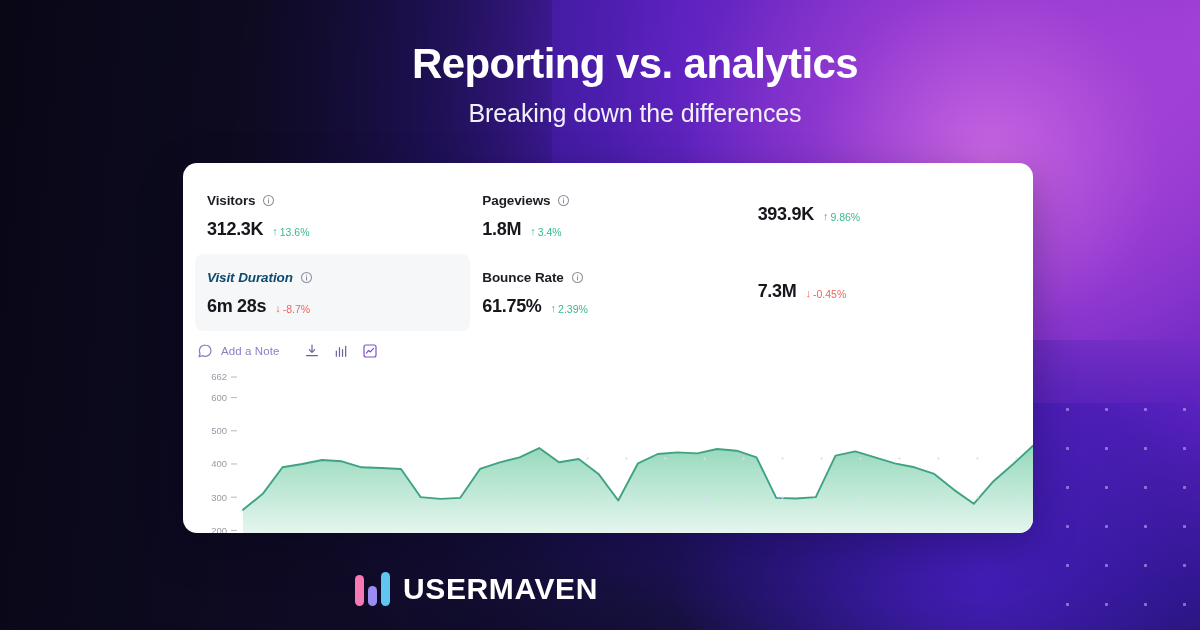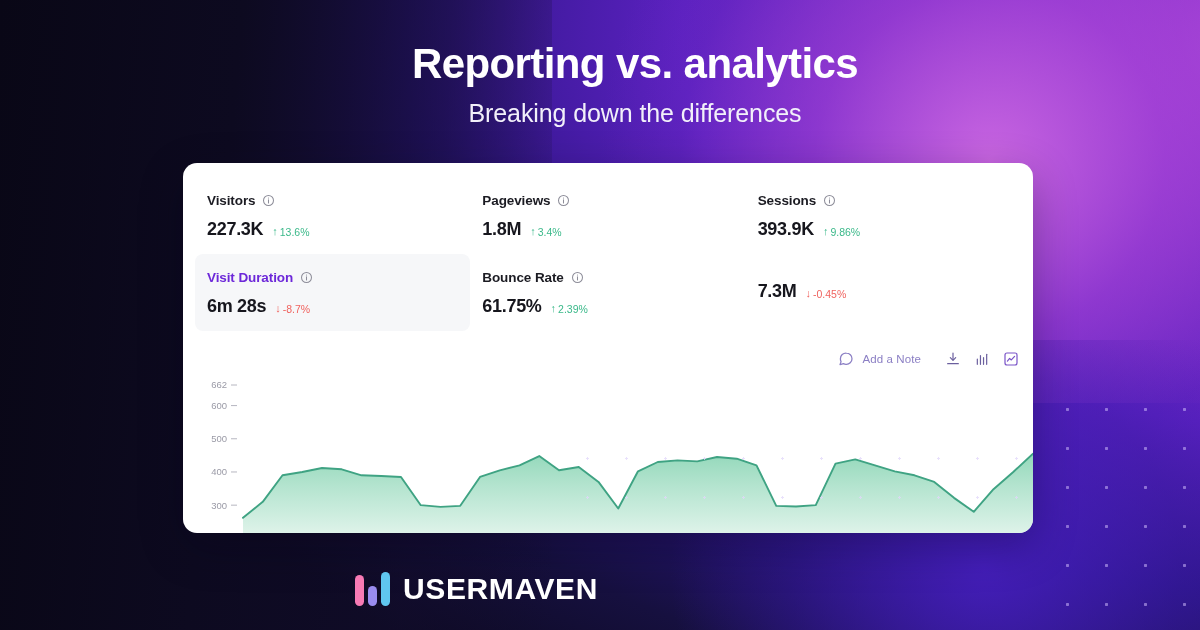--- a/index.html
+++ b/index.html
@@ -67,34 +67,34 @@
     overflow:hidden;
     z-index:6;
   }
 
   
   #metrics { display:grid; grid-template-columns:1fr 1fr 1fr; padding:14px 12px 0 12px; }
   .metric { padding:16px 12px 14px 12px; border-radius:8px; }
   .metric.active { background:#f6f7f9; }
   .metric-head { display:flex; align-items:center; gap:7px; }
   .metric-label { font-size:13.5px; font-weight:bold; color:#1b1b22; letter-spacing:-0.1px; }
-  .metric.active .metric-label { color:#6d28d9; }
+  .metric.active .metric-label { color:#0c4a6e;font-style:italic; }
   .info-icon { width:13px; height:13px; display:block; flex:none; }
   .metric-valrow { display:flex; align-items:baseline; gap:9px; margin-top:11px; }
   .metric-value { font-size:18px; font-weight:bold; color:#16161d; letter-spacing:-0.3px; }
   .metric-delta { font-size:10.5px; font-weight:500; display:flex; align-items:center; gap:2px; }
   .metric-delta.up { color:#3bb98a; }
   .metric-delta.down { color:#f0635f; }
   .arrow { font-size:11px; line-height:1; }
 
   
   #chart-toolbar {
-    display:flex; align-items:center; justify-content:flex-end; gap:14px;
+    display:flex; align-items:center; justify-content:flex-start; gap:14px;
     padding:6px 14px 0 14px;
-    margin-top:14px;
+    margin-top:6px;
   }
   .note-btn { display:flex; align-items:center; gap:8px; cursor:pointer; }
   .note-label { font-size:11.5px; font-weight:500; color:#8b7fc4; letter-spacing:0.1px; }
   .tb-icon { width:16px; height:16px; display:block; }
   .tb-group { display:flex; align-items:center; gap:13px; margin-left:10px; }
 
   
   #chart-wrap { position:relative; margin-top:10px; height:175px; }
   #chart-svg { position:absolute; left:0; top:0; width:850px; height:175px; }
   .ytick { font-size:9.5px; fill:#9a9aa6; font-family:"Liberation Sans", sans-serif; }
@@ -134,21 +134,21 @@
       <div class="metric">
         <div class="metric-head">
           <span class="metric-label">Visitors</span>
           <svg class="info-icon" viewBox="0 0 24 24" fill="none" stroke="#8d8d99" stroke-width="1.9">
             <circle cx="12" cy="12" r="9.2"></circle>
             <path d="M12 10.6v6" stroke-linecap="round"></path>
             <circle cx="12" cy="7.4" r="1.05" fill="#8d8d99" stroke="none"></circle>
           </svg>
         </div>
         <div class="metric-valrow">
-          <span class="metric-value">227.3K</span>
+          <span class="metric-value">312.3K</span>
           <span class="metric-delta up">
             <span class="arrow">↑</span>
             <span>13.6%</span>
           </span>
         </div>
       </div>
       <div class="metric">
         <div class="metric-head">
           <span class="metric-label">Pageviews</span>
           <svg class="info-icon" viewBox="0 0 24 24" fill="none" stroke="#8d8d99" stroke-width="1.9">
@@ -159,28 +159,20 @@
         </div>
         <div class="metric-valrow">
           <span class="metric-value">1.8M</span>
           <span class="metric-delta up">
             <span class="arrow">↑</span>
             <span>3.4%</span>
           </span>
         </div>
       </div>
       <div class="metric">
-        <div class="metric-head">
-          <span class="metric-label">Sessions</span>
-          <svg class="info-icon" viewBox="0 0 24 24" fill="none" stroke="#8d8d99" stroke-width="1.9">
-            <circle cx="12" cy="12" r="9.2"></circle>
-            <path d="M12 10.6v6" stroke-linecap="round"></path>
-            <circle cx="12" cy="7.4" r="1.05" fill="#8d8d99" stroke="none"></circle>
-          </svg>
-        </div>
         <div class="metric-valrow">
           <span class="metric-value">393.9K</span>
           <span class="metric-delta up">
             <span class="arrow">↑</span>
             <span>9.86%</span>
           </span>
         </div>
       </div>
       <div class="metric active">
         <div class="metric-head">

